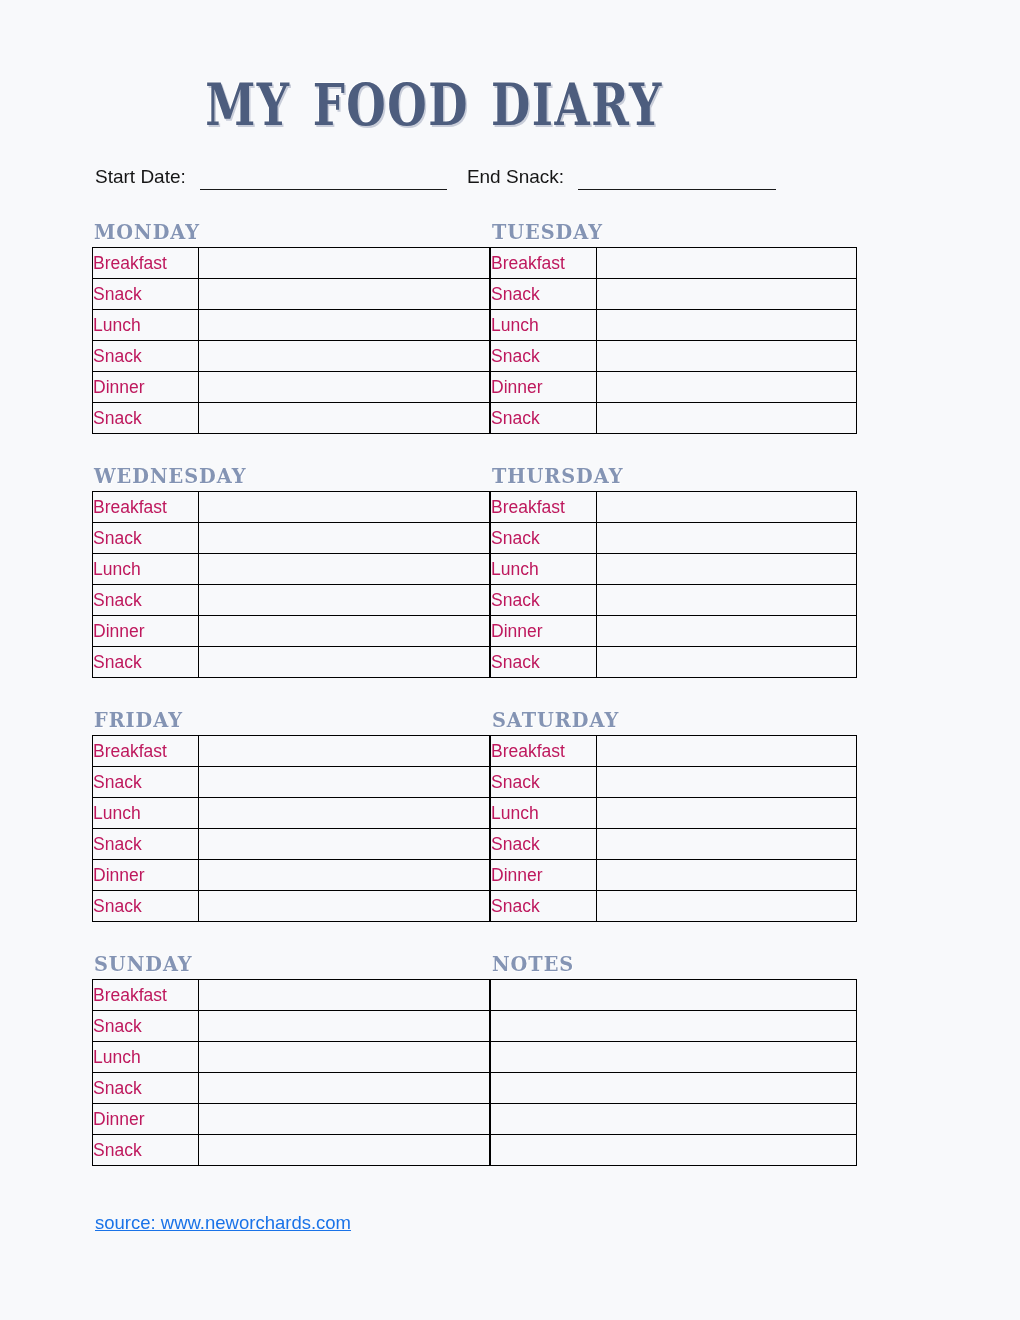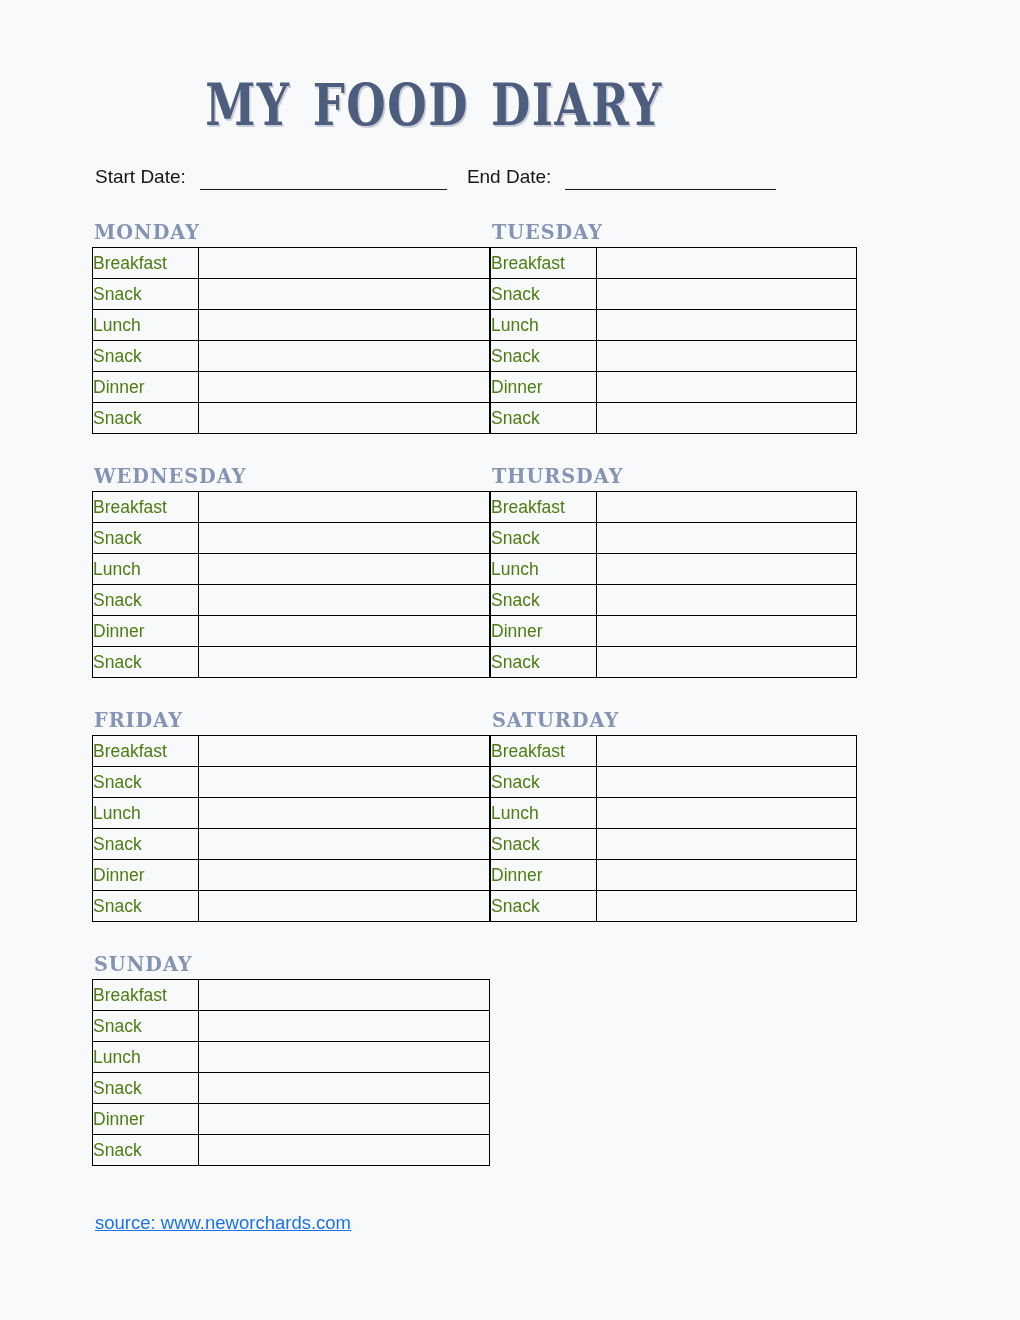--- a/index.html
+++ b/index.html
@@ -77,21 +77,21 @@
   }
   table.meal-table td {
     border: 1.5px solid #000;
     height: 31px;
     padding: 0;
   }
   td.meal-label {
     width: 106px;
     padding-left: 9px;
     font-size: 17.5px;
-    color: #4d7c0f;
+    color: #be185d;
   }
   td.notes-cell { height: 31px; }
   .source-link {
     display: inline-block;
     margin: 16px 0 0 3px;
     font-size: 18.5px;
     color: #1a73e8;
     text-decoration: underline;
     cursor: pointer;
     text-align: right;
@@ -103,21 +103,21 @@
 <div class="page">
 
   <h1 class="page-title" style="color: rgb(77, 93, 126);">MY FOOD DIARY</h1>
 
   <div class="dates-row">
     <div class="date-field start">
       <span class="date-label">Start Date:</span>
       <span class="date-line"></span>
     </div>
     <div class="date-field end">
-      <span class="date-label">End Date:</span>
+      <span class="date-label">End Snack:</span>
       <span class="date-line"></span>
     </div>
   </div>
 
   <div class="grid" id="diary-grid">
   <section class="day-section">
     <h2 class="day-heading" style="color: rgb(132, 148, 180);">MONDAY</h2>
     <table class="meal-table">
       <tbody>
   <tr>
@@ -368,16 +368,41 @@
   </tr>
 
   <tr>
     <td class="meal-label">Snack</td>
     <td class="meal-entry"></td>
   </tr>
 </tbody>
     </table>
   </section>
 
+  <section class="day-section">
+    <h2 class="day-heading" style="color: rgb(132, 148, 180);">NOTES</h2>
+    <table class="meal-table">
+      <tbody>
+            <tr>
+              <td class="notes-cell"></td>
+            </tr>
+            <tr>
+              <td class="notes-cell"></td>
+            </tr>
+            <tr>
+              <td class="notes-cell"></td>
+            </tr>
+            <tr>
+              <td class="notes-cell"></td>
+            </tr>
+            <tr>
+              <td class="notes-cell"></td>
+            </tr>
+            <tr>
+              <td class="notes-cell"></td>
+            </tr>
+          </tbody>
+    </table>
+  </section>
 </div>
 
   <a class="source-link" style="color: rgb(26, 115, 232);">source: www.neworchards.com</a>
 </div>
 
 </body></html>

